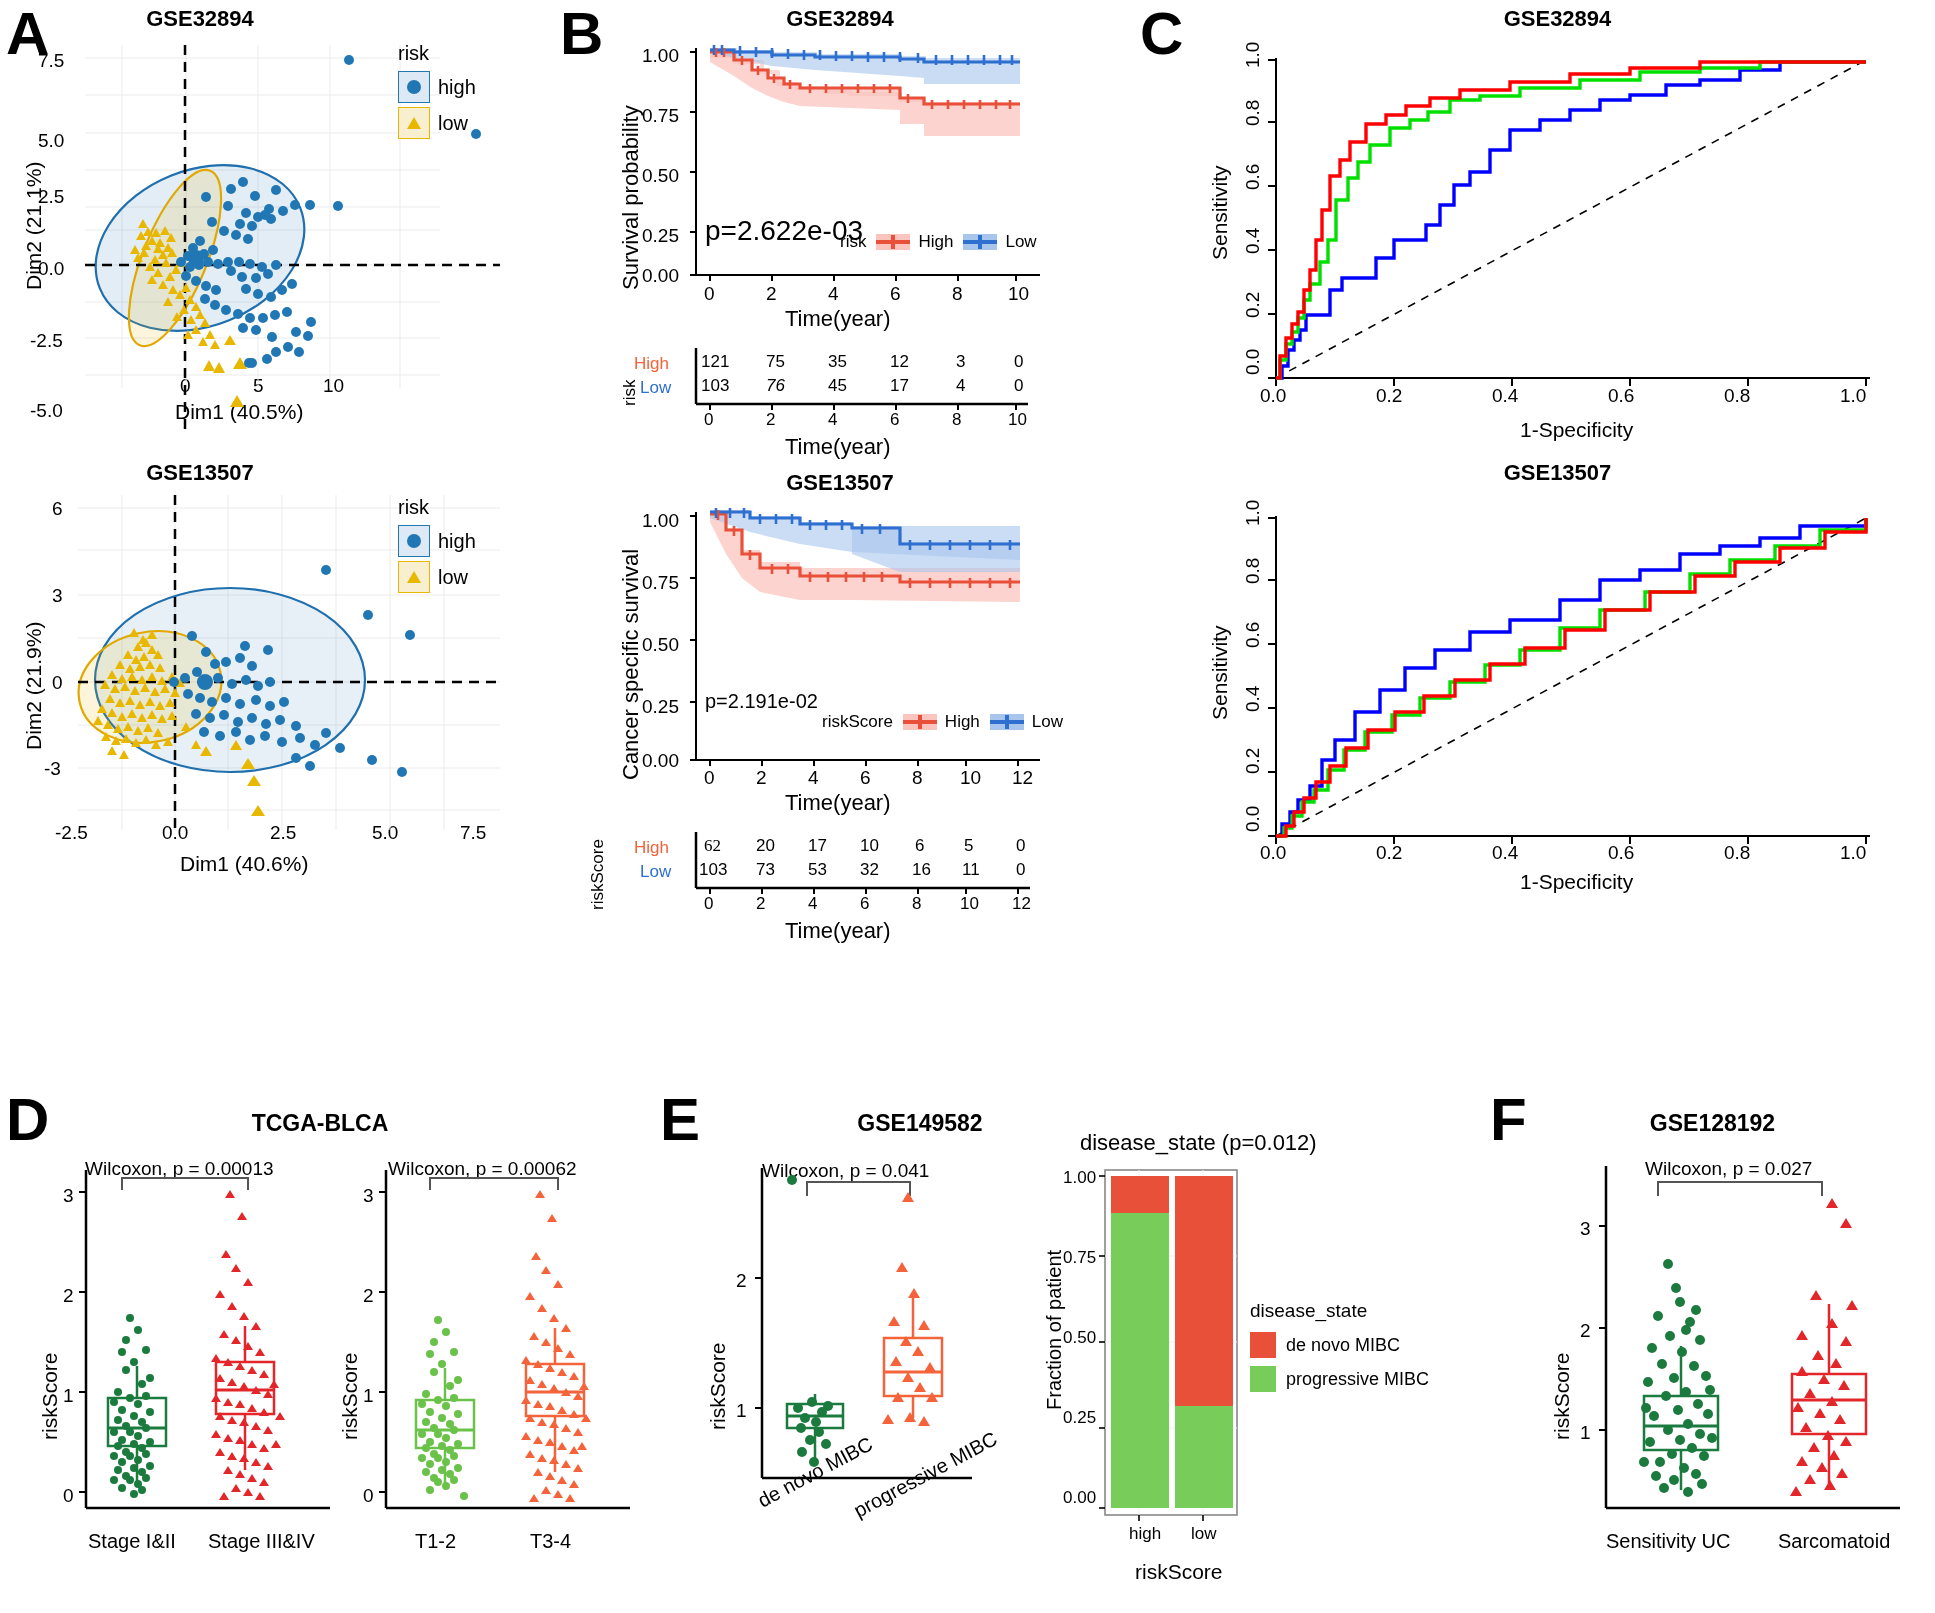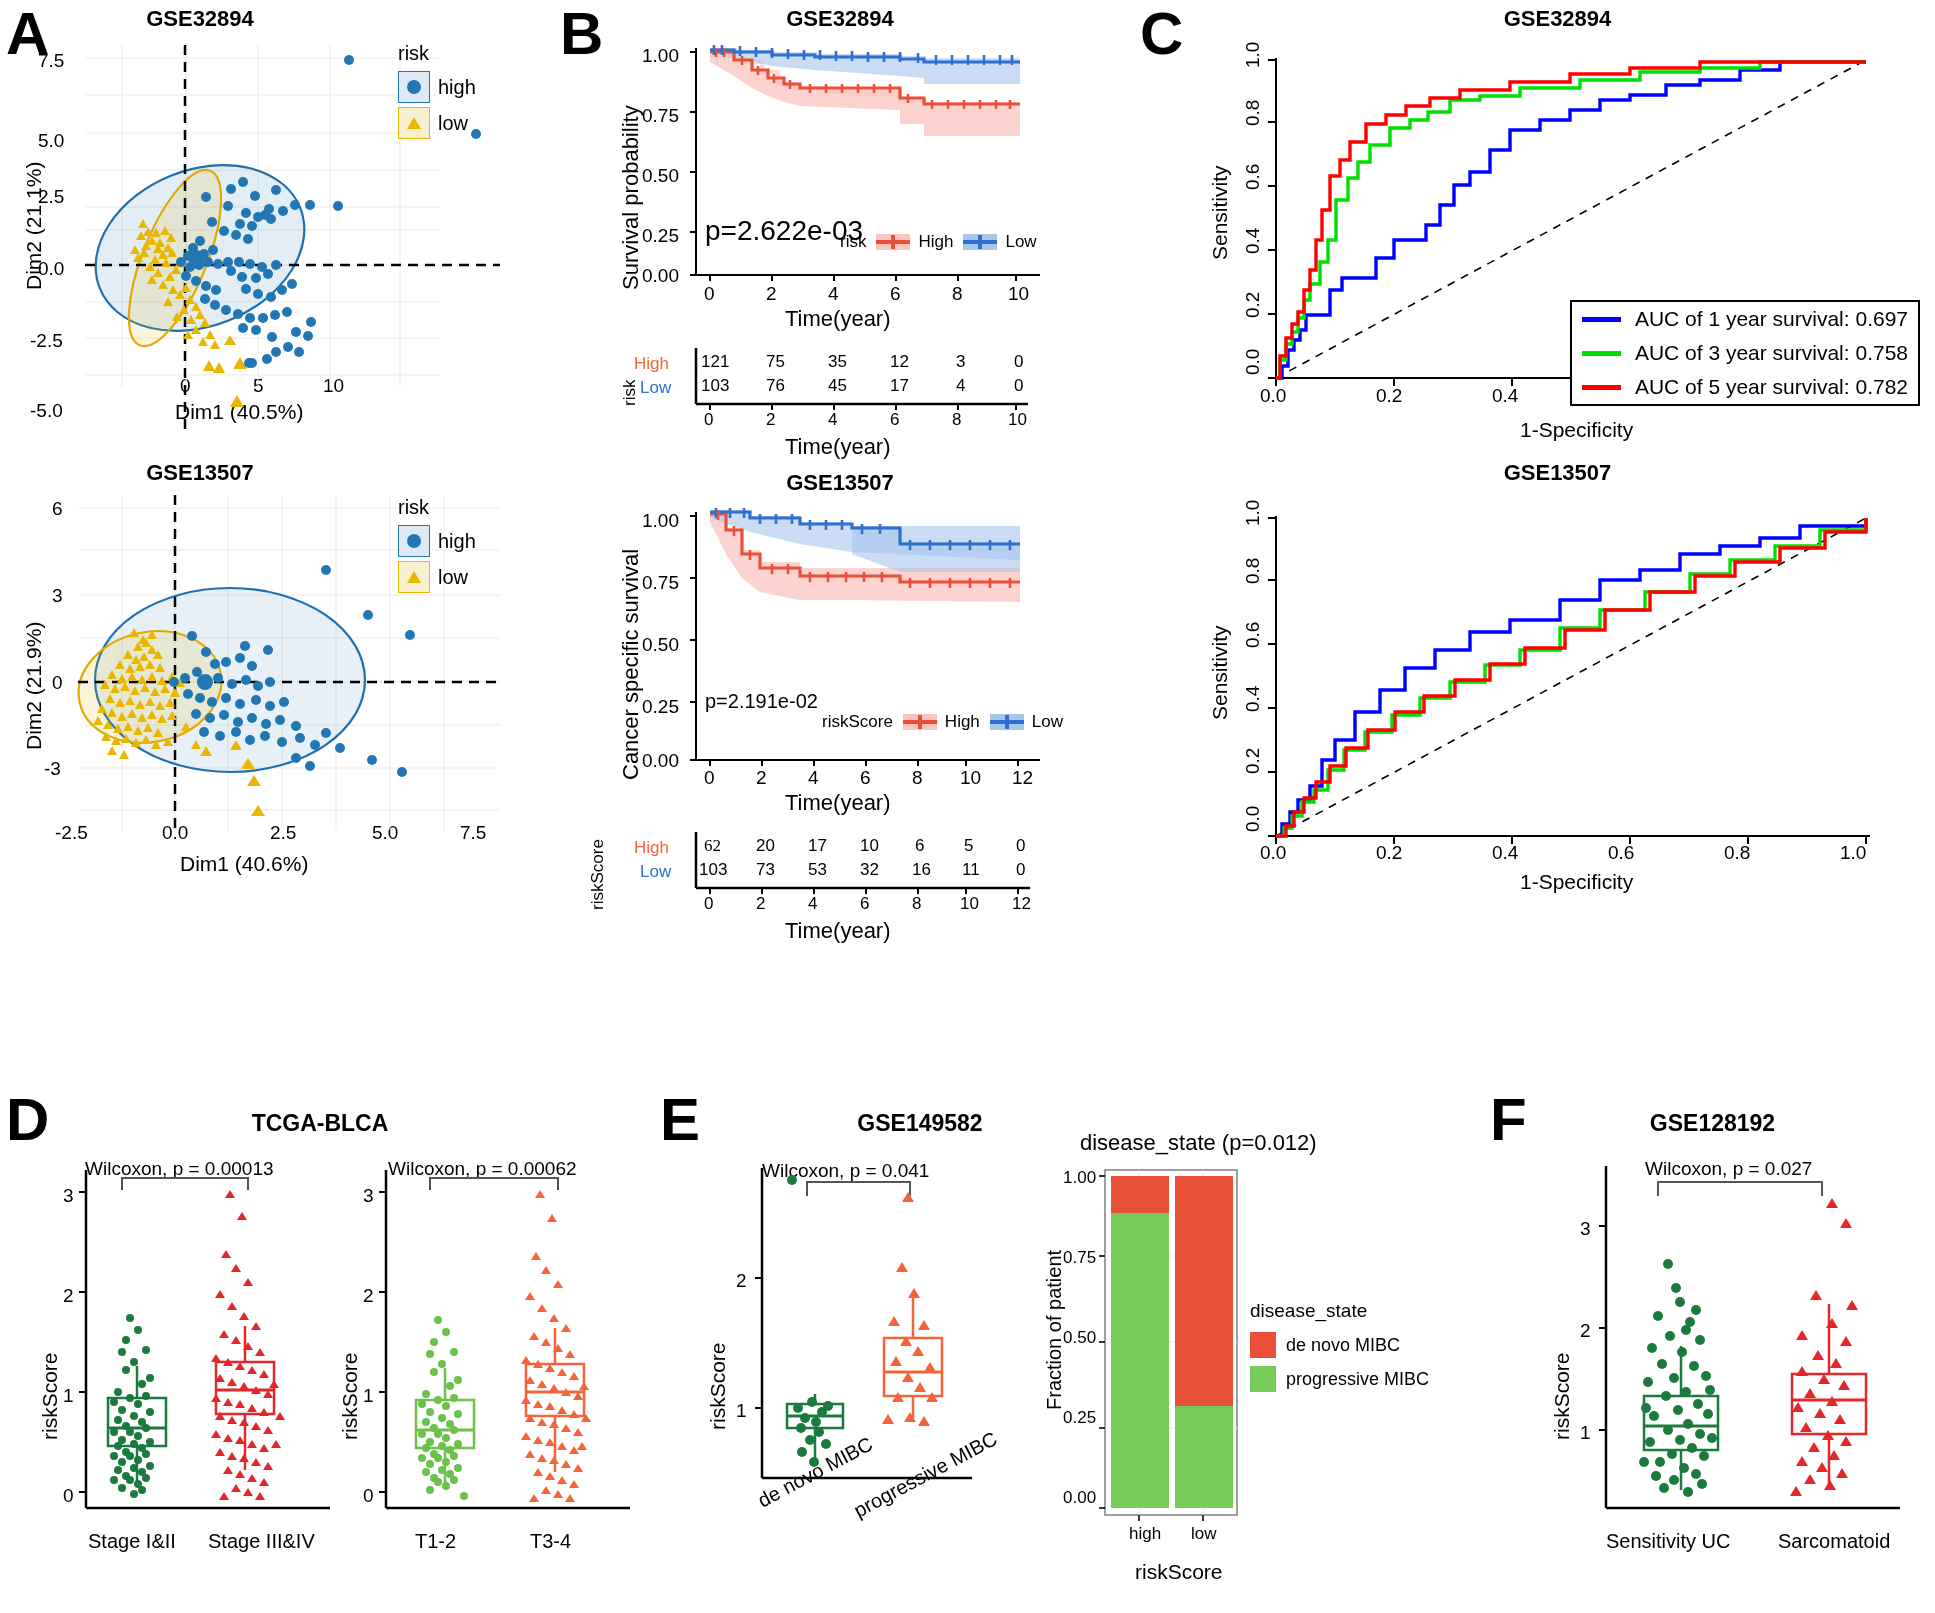--- a/index.html
+++ b/index.html
@@ -507,21 +507,21 @@
       </g>
     </svg>
     <div class="ticksm" style="left:101px;top:4px;">121</div>
     <div class="ticksm" style="left:166px;top:4px;">75</div>
     <div class="ticksm" style="left:228px;top:4px;">35</div>
     <div class="ticksm" style="left:290px;top:4px;">12</div>
     <div class="ticksm" style="left:356px;top:4px;">3</div>
     <div class="ticksm" style="left:414px;top:4px;">0</div>
 
     <div class="ticksm" style="left:101px;top:28px;">103</div>
-    <div class="ticksm" style="left:166px;top:28px;">76</div>
+    <div class="ticksm" style="left:166px;top:28px;font-style:italic;">76</div>
     <div class="ticksm" style="left:228px;top:28px;">45</div>
     <div class="ticksm" style="left:290px;top:28px;">17</div>
     <div class="ticksm" style="left:356px;top:28px;">4</div>
     <div class="ticksm" style="left:414px;top:28px;">0</div>
 
     <div class="ticksm" style="left:104px;top:62px;">0</div>
     <div class="ticksm" style="left:166px;top:62px;">2</div>
     <div class="ticksm" style="left:228px;top:62px;">4</div>
     <div class="ticksm" style="left:290px;top:62px;">6</div>
     <div class="ticksm" style="left:352px;top:62px;">8</div>
@@ -708,34 +708,20 @@
         <line x1="450" y1="378" x2="450" y2="386"></line>
       <line x1="568" y1="378" x2="568" y2="386"></line>
         <line x1="686" y1="378" x2="686" y2="386"></line>
     </g>
     <line x1="96" y1="378" x2="686" y2="60" stroke="#000" stroke-width="1.6" stroke-dasharray="8,7"></line>
     <polyline fill="none" stroke="#0000ff" stroke-width="3.4" points="96,378 102,378 102,366 108,366 108,350 114,350 114,340 120,340 120,330 126,330 126,315 150,315 150,290 162,290 162,278 186,278 186,278 196,278 196,258 214,258 214,240 246,240 246,225 260,225 260,205 274,205 274,185 290,185 290,172 310,172 310,150 330,150 330,130 360,130 360,120 390,120 390,110 420,110 420,100 450,100 450,95 486,95 486,85 520,85 520,80 560,80 560,70 600,70 600,62 686,62"></polyline>
     <polyline fill="none" stroke="#00e000" stroke-width="3.4" points="96,378 100,378 100,360 106,360 106,344 112,344 112,332 118,332 118,318 124,318 124,300 130,300 130,284 140,284 140,262 148,262 148,240 156,240 156,200 168,200 168,178 178,178 178,162 190,162 190,145 210,145 210,128 230,128 230,120 248,120 248,112 270,112 270,100 300,100 300,96 340,96 340,88 400,88 400,80 460,80 460,72 520,72 520,68 580,68 580,62 686,62"></polyline>
     <polyline fill="none" stroke="#ff0000" stroke-width="3.4" points="96,378 100,378 100,356 106,356 106,338 112,338 112,324 118,324 118,312 124,312 124,290 130,290 130,270 136,270 136,240 142,240 142,210 150,210 150,176 160,176 160,160 170,160 170,142 186,142 186,124 206,124 206,115 226,115 226,106 250,106 250,98 280,98 280,90 330,90 330,82 390,82 390,74 450,74 450,68 520,68 520,62 686,62"></polyline>
   </svg>
 
-  <div class="legbox" style="left:390px;top:300px;width:346px;">
-    <div class="legrow">
-      <span class="legline" style="background:#0000ff;"></span>
-      <span class="legtxt">AUC of 1 year survival:  0.697</span>
-    </div>
-    <div class="legrow">
-      <span class="legline" style="background:#00e000;"></span>
-      <span class="legtxt">AUC of 3 year survival:  0.758</span>
-    </div>
-    <div class="legrow">
-      <span class="legline" style="background:#ff0000;"></span>
-      <span class="legtxt">AUC of 5 year survival:  0.782</span>
-    </div>
-  </div>
 </div>
 
 <div class="panel" style="left:1180px;top:450px;width:755px;height:450px;">
   <div class="title" style="top:10px;left:0px;">GSE13507</div>
   <div class="axtitle vert" style="left:28px;top:270px;">Sensitivity</div>
   <div class="axtitle" style="left:340px;top:420px;">1-Specificity</div>
 
   <div class="tick vert" style="left:62px;top:382px;">0.0</div>
   <div class="tick vert" style="left:62px;top:324px;">0.2</div>
   <div class="tick vert" style="left:62px;top:262px;">0.4</div>

